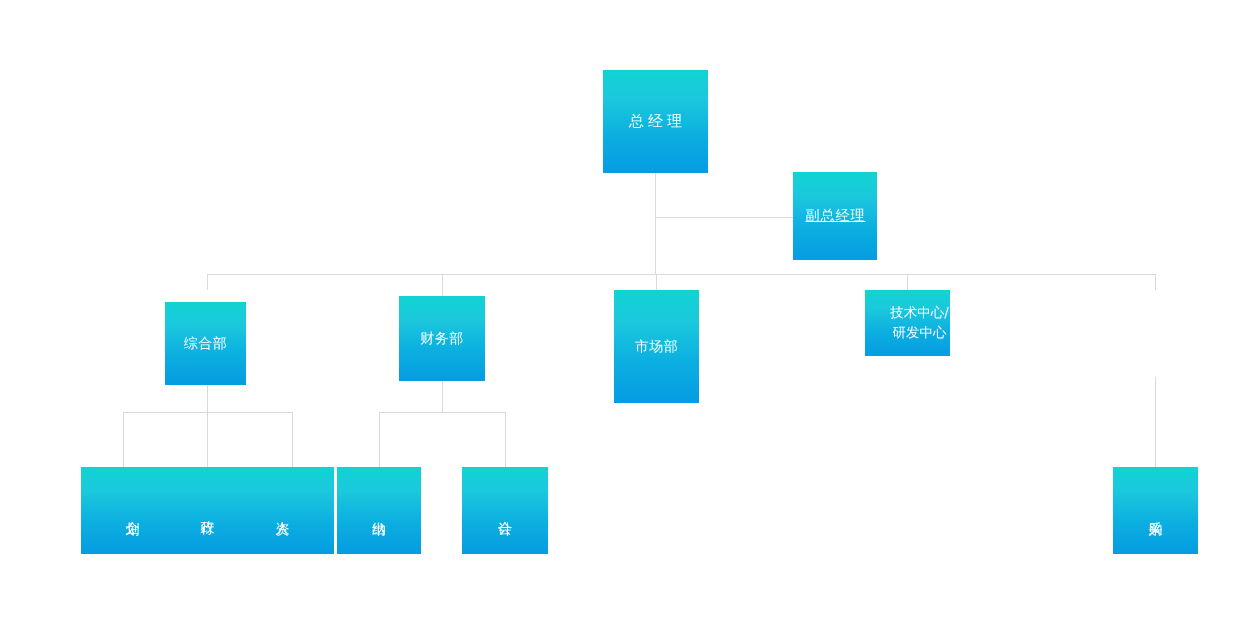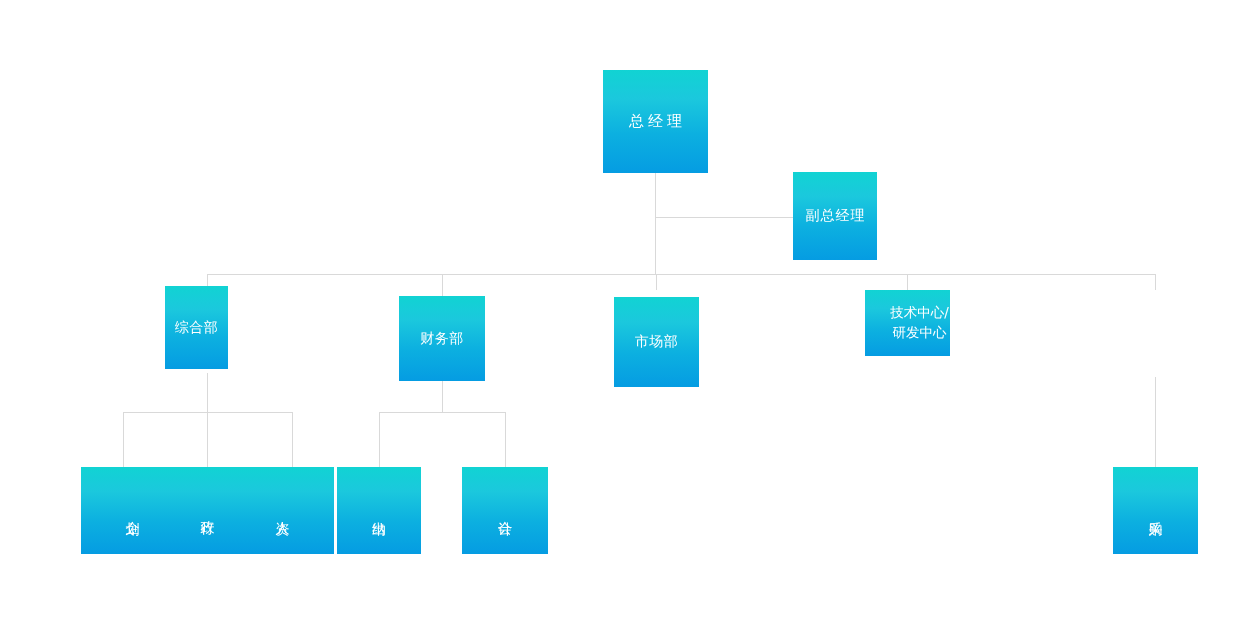--- a/index.html
+++ b/index.html
@@ -125,33 +125,33 @@
   <div class="conn h" style="left: 351px; top: 412px; width: 126px; background: rgb(217, 217, 217);"></div>
   <div class="conn v" style="left: 351px; top: 412px; height: 55px; background: rgb(217, 217, 217);"></div>
   <div class="conn v" style="left: 477px; top: 412px; height: 55px; background: rgb(217, 217, 217);"></div>
 
   <div class="conn v" style="left: 1127px; top: 377px; height: 90px; background: rgb(217, 217, 217);"></div>
 
   <div class="node root" style="left: 575px; top: 70px; width: 105px; height: 103px; background: linear-gradient(rgb(17, 211, 211) 0%, rgb(27, 200, 221) 28%, rgb(12, 176, 224) 62%, rgb(5, 156, 226) 100%); color: rgb(255, 255, 255);">
     <span class="label">总经理</span>
   </div>
 
-  <div class="node exec" style="left: 765px; top: 172px; width: 84px; height: 88px; background: linear-gradient(rgb(17, 211, 211) 0%, rgb(27, 200, 221) 28%, rgb(12, 176, 224) 62%, rgb(5, 156, 226) 100%); color: rgb(255, 255, 255);">
+  <div class="node exec" style="left: 765px; top: 172px; width: 84px; height: 88px; background: linear-gradient(rgb(17, 211, 211) 0%, rgb(27, 200, 221) 28%, rgb(12, 176, 224) 62%, rgb(5, 156, 226) 100%); color: rgb(255, 255, 255); text-decoration: underline;">
     <span class="label">副总经理</span>
   </div>
 
-  <div class="node dept" style="left: 137px; top: 286px; width: 63px; height: 83px; background: linear-gradient(rgb(17, 211, 211) 0%, rgb(27, 200, 221) 28%, rgb(12, 176, 224) 62%, rgb(5, 156, 226) 100%); color: rgb(255, 255, 255);">
+  <div class="node dept" style="left: 137px; top: 302px; width: 81px; height: 83px; background: linear-gradient(rgb(17, 211, 211) 0%, rgb(27, 200, 221) 28%, rgb(12, 176, 224) 62%, rgb(5, 156, 226) 100%); color: rgb(255, 255, 255);">
     <span class="label">综合部</span>
   </div>
 
   <div class="node dept" style="left: 371px; top: 296px; width: 86px; height: 85px; background: linear-gradient(rgb(17, 211, 211) 0%, rgb(27, 200, 221) 28%, rgb(12, 176, 224) 62%, rgb(5, 156, 226) 100%); color: rgb(255, 255, 255); text-align: center;">
     <span class="label">财务部</span>
   </div>
 
-  <div class="node dept" style="left: 586px; top: 297px; width: 85px; height: 90px; background: linear-gradient(rgb(17, 211, 211) 0%, rgb(27, 200, 221) 28%, rgb(12, 176, 224) 62%, rgb(5, 156, 226) 100%); color: rgb(255, 255, 255);">
+  <div class="node dept" style="left: 586px; top: 290px; width: 85px; height: 113px; background: linear-gradient(rgb(17, 211, 211) 0%, rgb(27, 200, 221) 28%, rgb(12, 176, 224) 62%, rgb(5, 156, 226) 100%); color: rgb(255, 255, 255);">
     <span class="label">市场部</span>
   </div>
 
   <div class="node dept two-line" style="left: 837px; top: 290px; width: 85px; height: 66px; background: linear-gradient(rgb(17, 211, 211) 0%, rgb(27, 200, 221) 28%, rgb(12, 176, 224) 62%, rgb(5, 156, 226) 100%); color: rgb(255, 255, 255); padding-left: 24px;">
     <span class="label">技术中心/
 研发中心</span>
   </div>
 
 
   <div class="node merged" style="left: 53px; top: 467px; width: 253px; height: 87px; background: linear-gradient(rgb(17, 211, 211) 0%, rgb(27, 200, 221) 28%, rgb(12, 176, 224) 62%, rgb(5, 156, 226) 100%); color: rgb(255, 255, 255);">

